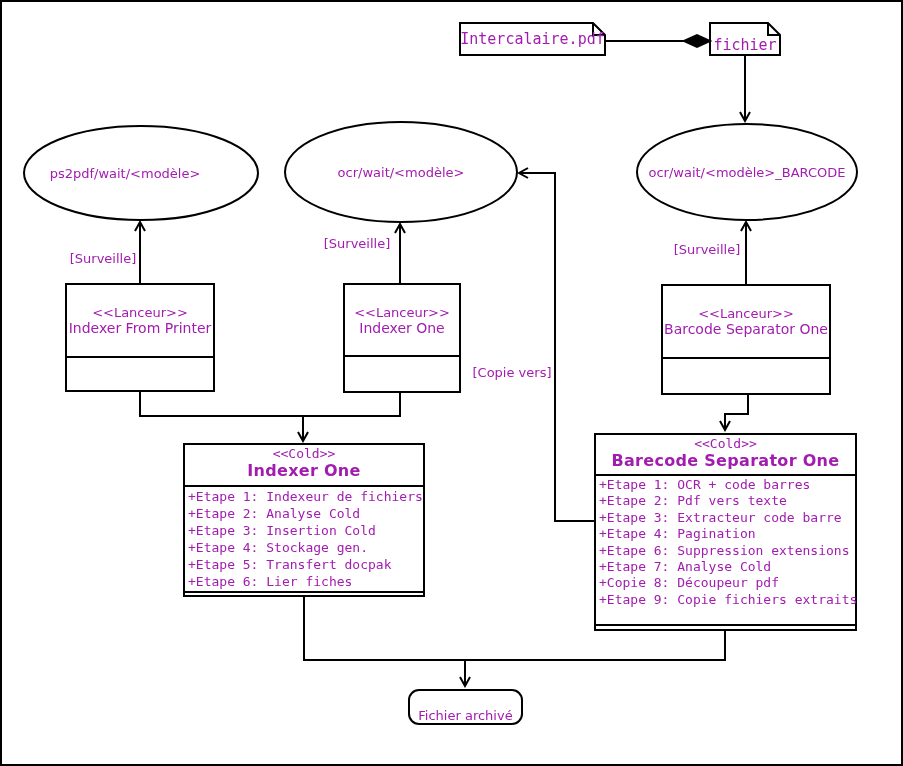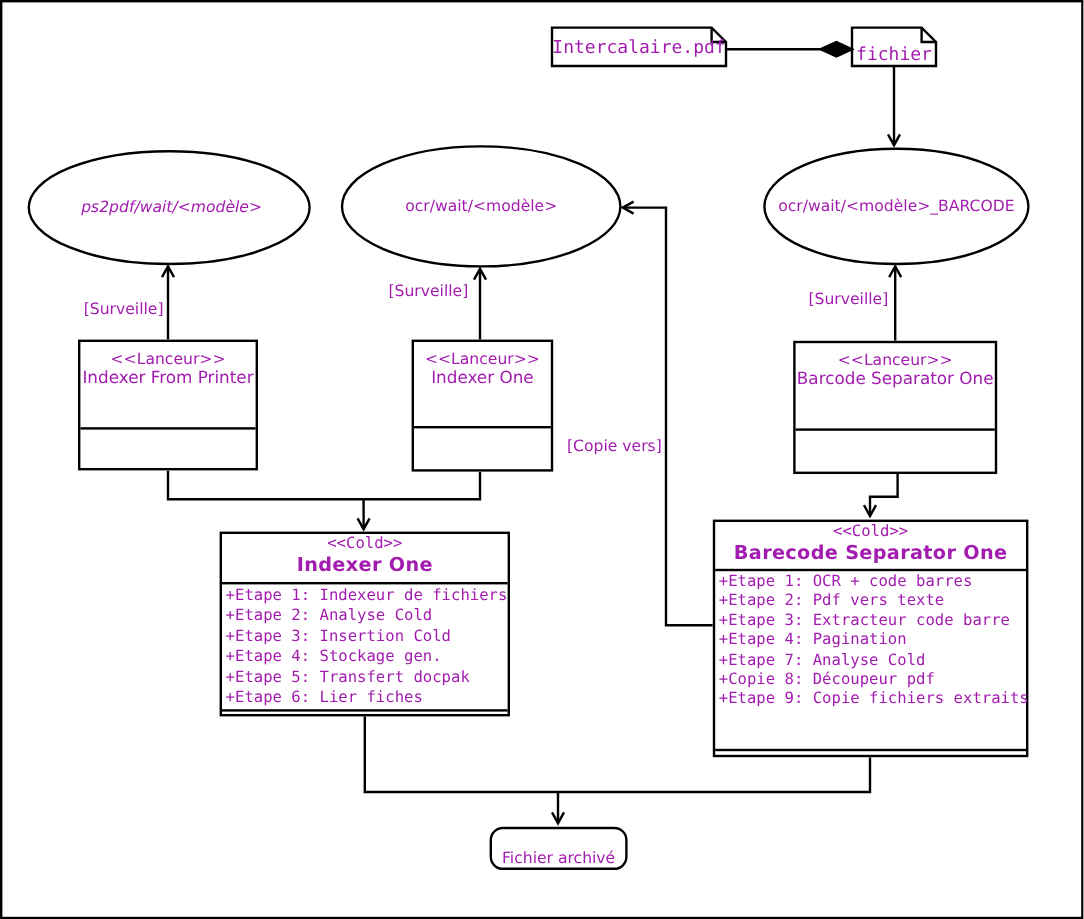--- a/index.html
+++ b/index.html
@@ -23,21 +23,21 @@
     font-size: 15px; white-space: nowrap;
   }
   .ellipse-label {
     display: flex; align-items: center; justify-content: center;
     font-size: 13px; white-space: nowrap; text-align: center;
   }
   .box { border: 2px solid #000; background: #fff; }
   .launcher-top {
     border-bottom: 2px solid #000;
     display: flex; flex-direction: column; align-items: center;
-    padding-top: 7px; box-sizing: border-box;
+    padding-top: 20px; box-sizing: border-box;
   }
   .stereotype { font-size: 13px; white-space: nowrap; }
   .launcher-name { font-size: 14px; white-space: nowrap; }
   .launcher-empty { flex: 1; }
   .cold { display: flex; flex-direction: column; }
   .cold-title {
     border-bottom: 2px solid #000;
     display: flex; flex-direction: column; align-items: center;
     padding-top: 1px; box-sizing: border-box;
   }
@@ -95,21 +95,21 @@
 
     <path d="M592,519 L553,519 L553,171 L517,171" marker-end="url(#arrow)"></path>
 
     <polyline points="302,594 302,658 723,658 723,629"></polyline>
     <line x1="463" y1="658" x2="463" y2="684" marker-end="url(#arrow)"></line>
   </svg>
 
   <div class="abs note-label" style="left:458px; top:21px; width:145px; height:32px;">Intercalaire.pdf</div>
   <div class="abs note-label" style="left:708px; top:21px; width:70px; height:44px;">fichier</div>
 
-  <div class="abs ellipse-label" style="left:24px; top:124px; width:234px; height:94px;font-style:italic;">ps2pdf/wait/&lt;modèle&gt;</div>
+  <div class="abs ellipse-label" style="left:6px; top:124px; width:234px; height:94px;">ps2pdf/wait/&lt;modèle&gt;</div>
   <div class="abs ellipse-label" style="left:635px; top:122px; width:220px; height:96px;">ocr/wait/&lt;modèle&gt;_BARCODE</div>
   <div class="abs ellipse-label" style="left:283px; top:120px; width:232px; height:100px;">ocr/wait/&lt;modèle&gt;</div>
 
   <div class="abs edge-label" style="left:64px; top:249px; width:74px;">[Surveille]</div>
   <div class="abs edge-label" style="left:318px; top:234px; width:74px;">[Surveille]</div>
   <div class="abs edge-label" style="left:668px; top:240px; width:74px;">[Surveille]</div>
   <div class="abs edge-label" style="left:468px; top:363px; width:84px;">[Copie vers]</div>
 
   <div class="abs box launcher" style="left:63px; top:281px; width:150px; height:109px;">
     <div class="launcher-top" style="height:73px;">
@@ -154,20 +154,21 @@
   <div class="abs box cold" style="left:592px; top:431px; width:263px; height:198px;">
     <div class="cold-title" style="height:41px;">
       <div class="cold-stereotype">&lt;&lt;Cold&gt;&gt;</div>
       <div class="cold-name">Barecode Separator One</div>
     </div>
     <div class="cold-steps" style="height:150px; line-height:16.4px;">
         <div>+Etape 1: OCR + code barres</div>
         <div>+Etape 2: Pdf vers texte</div>
         <div>+Etape 3: Extracteur code barre</div>
         <div>+Etape 4: Pagination</div>
+        <div>+Etape 6: Suppression extensions</div>
         <div>+Etape 7: Analyse Cold</div>
         <div>+Copie 8: Découpeur pdf</div>
         <div>+Etape 9: Copie fichiers extraits</div>
       </div>
     <div class="cold-empty"></div>
   </div>
 
   <div class="abs terminal" style="left:406px; top:687px; width:115px; height:36px;">
     <span>Fichier archivé</span>
   </div>

